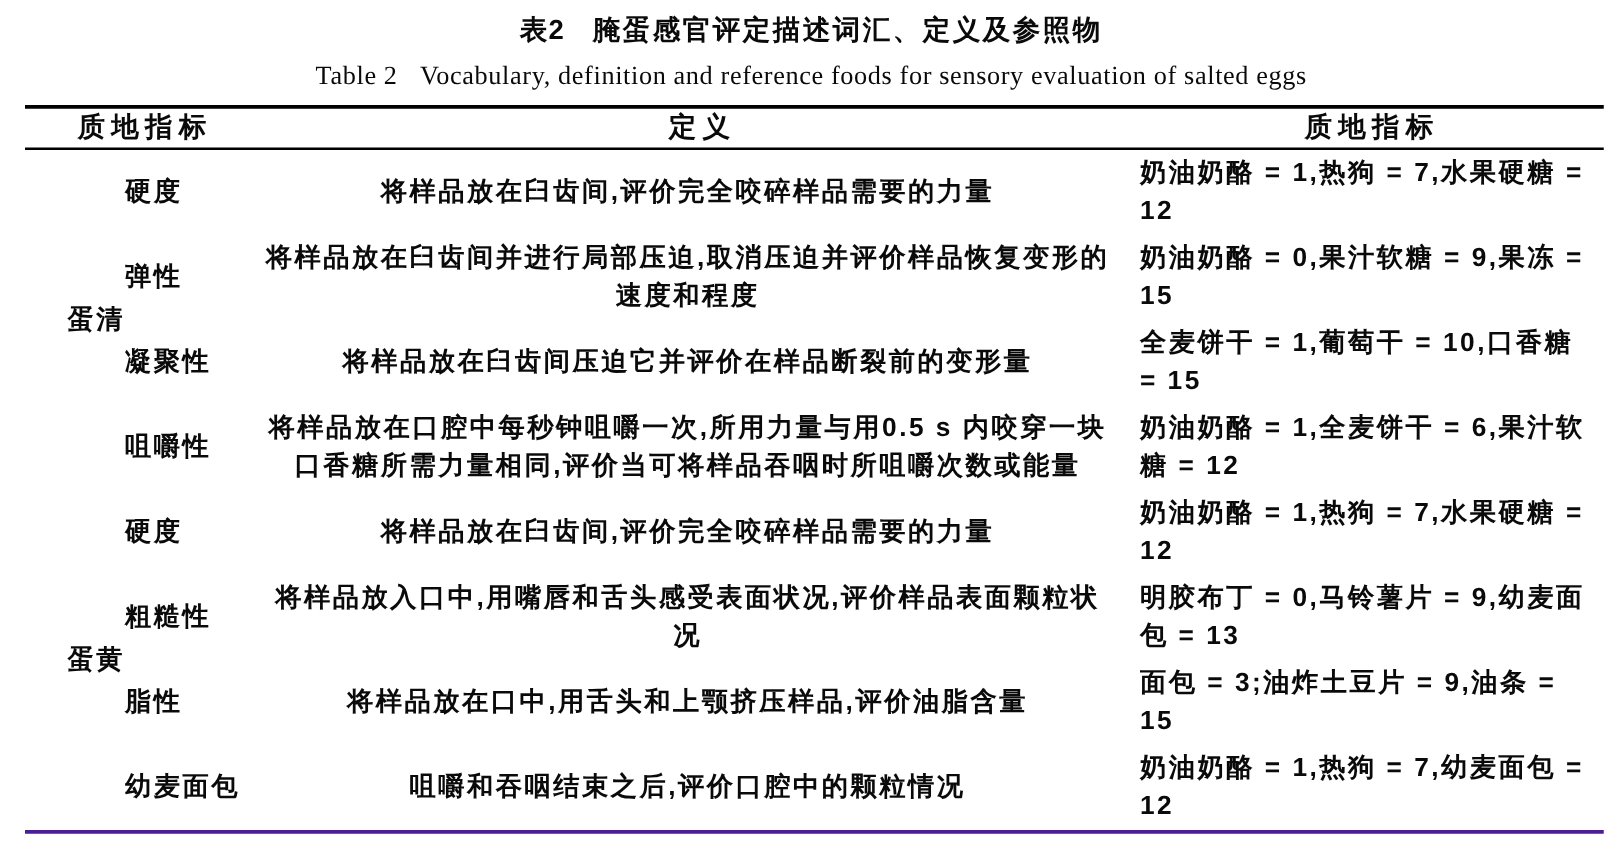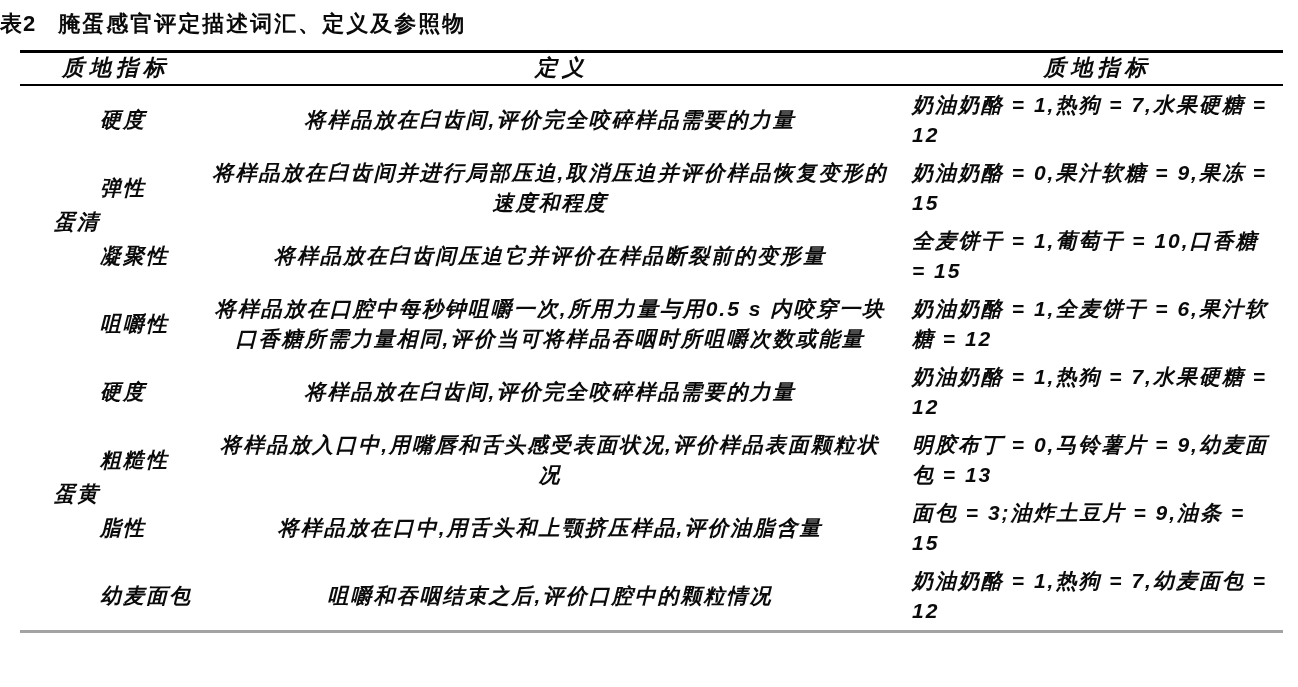--- a/index.html
+++ b/index.html
@@ -12,21 +12,21 @@
   .page {
     position: relative;
     width: 1298px;
     height: 687px;
     box-sizing: border-box;
     padding-top: 10px;
     overflow: hidden;
     background: #ffffff;
   }
   .title-zh {
-    text-align: left;
+    text-align: center;
     font-size: 22px;
     font-weight: 700;
     letter-spacing: 2px;
     line-height: 28px;
     white-space: nowrap;
   }
   .title-zh .tnum { margin-right: 22px; letter-spacing: 1px; }
   .title-en {
     text-align: center;
     font-family: "Liberation Serif", serif;
@@ -37,23 +37,22 @@
     margin-top: 10px;
     white-space: nowrap;
   }
   .title-en .tnum { margin-right: 18px; }
   table.sensory {
     border-collapse: collapse;
     table-layout: fixed;
     width: 1263px;
     margin: 12px 15px 0 20px;
     border-top: 3px solid #000;
-    border-bottom: 3px solid #a3a3a3;
+    border-bottom: 3px solid #4c1d95;
     font-size: 21px;
-    font-style: italic;
   }
   table.sensory thead th {
     border-bottom: 2px solid #000;
     font-weight: 700;
     font-size: 22px;
     letter-spacing: 5px;
     padding: 2px 0 3px 0;
     line-height: 26px;
     text-align: center;
   }
@@ -84,20 +83,23 @@
 </style>
 </head>
 <body>
 
 <div class="page">
 
   <div class="title-zh">
     <span class="tnum">表2</span><span>腌蛋感官评定描述词汇、定义及参照物</span>
   </div>
 
+  <div class="title-en">
+    <span class="tnum">Table 2</span><span>Vocabulary, definition and reference foods for sensory evaluation of salted eggs</span>
+  </div>
 
   <table class="sensory">
     <colgroup>
       <col style="width:80px">
       <col style="width:112px">
       <col style="width:700px">
       <col style="width:371px">
     </colgroup>
     <thead>
       <tr>

